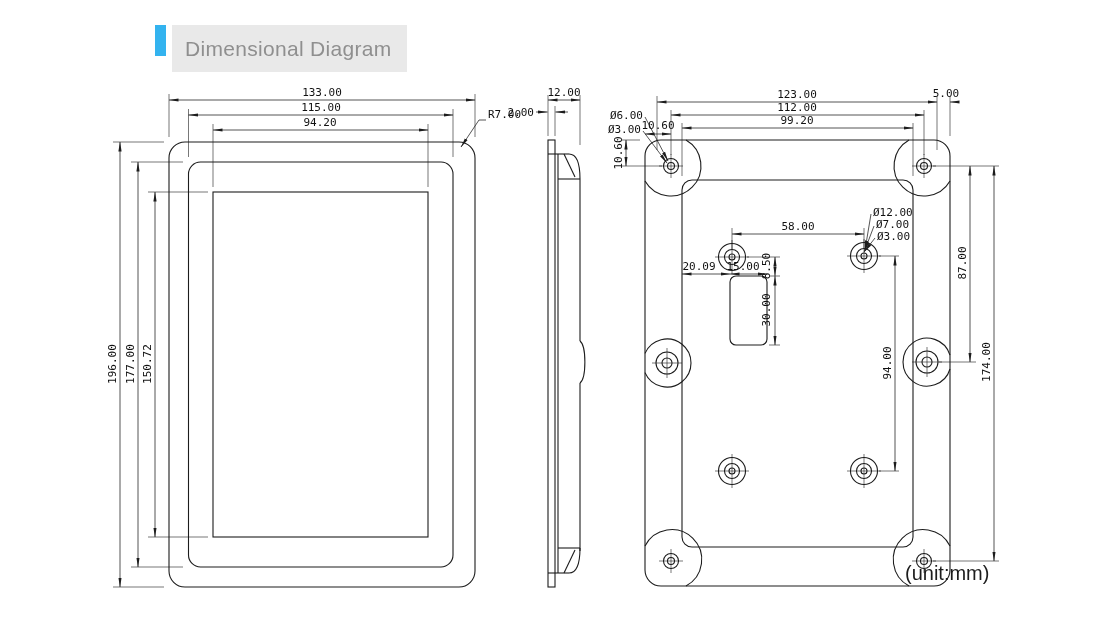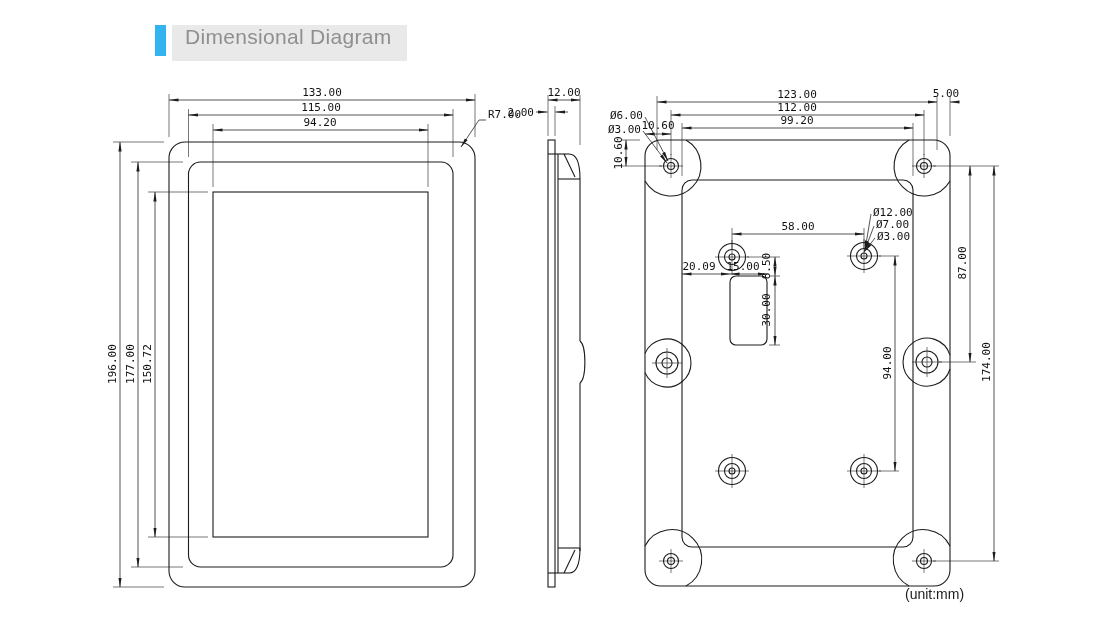--- a/index.html
+++ b/index.html
@@ -1,22 +1,22 @@
 <!DOCTYPE html>
 <html><head>
 <meta charset="utf-8">
 <style>
   html,body{margin:0;padding:0;background:#fff;}
   #stage{position:relative;width:1100px;height:635px;background:#ffffff;overflow:hidden;
          font-family:"Liberation Sans",sans-serif;}
   .accent-bar{position:absolute;left:155px;top:25px;width:11px;height:31px;background:#33b3ef;}
-  .title-box{position:absolute;left:172px;top:25px;height:36px;background:#e9e9e9;
-             padding:0 16px 0 13px;display:flex;}
+  .title-box{position:absolute;left:172px;top:25px;height:47px;background:#e9e9e9;
+             padding:0 16px 0 13px;display:flex;align-items:center;}
   .title-text{font-size:21px;color:#8f8f8f;letter-spacing:.3px;white-space:nowrap;}
-  .unit-note{position:absolute;left:905px;top:586px;font-size:14px;color:#1c1c1c;}
+  .unit-note{position:absolute;left:905px;top:562px;font-size:20px;color:#1c1c1c;}
   svg{position:absolute;left:0;top:0;}
   .p{stroke:#1c1c1c;stroke-width:1.1;fill:none;}
   .d{stroke:#1c1c1c;stroke-width:.75;fill:none;}
   .e{stroke:#1c1c1c;stroke-width:.6;fill:none;}
   .c{stroke:#1c1c1c;stroke-width:.6;fill:none;}
   .t{font-family:"DejaVu Sans Mono",monospace;font-size:11px;fill:#111;}
 </style>
 </head>
 <body>
 

